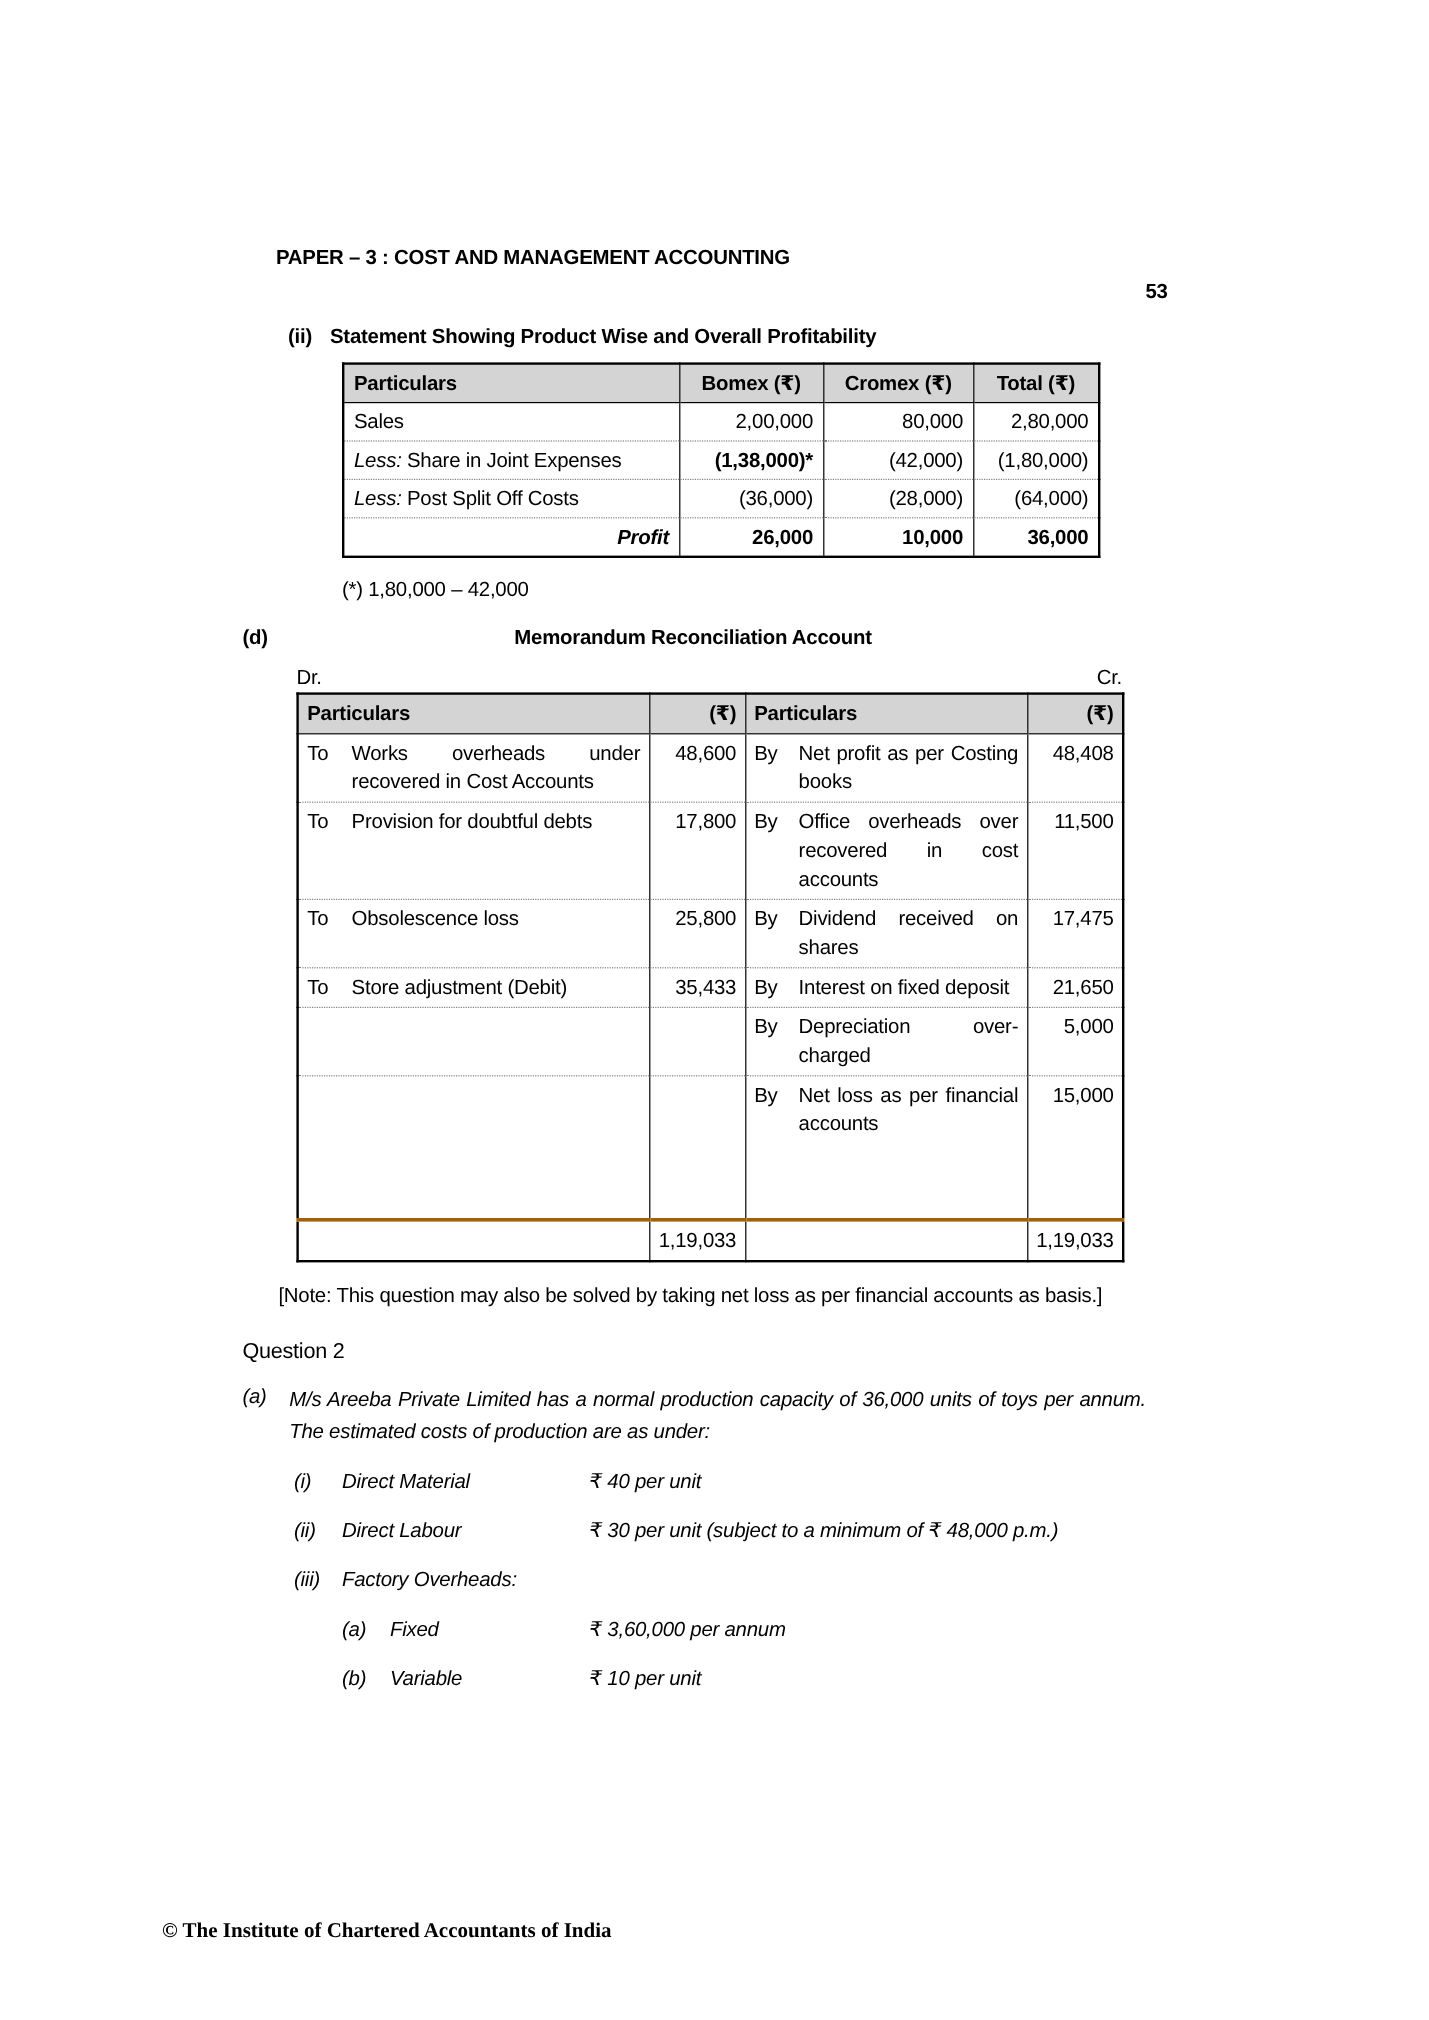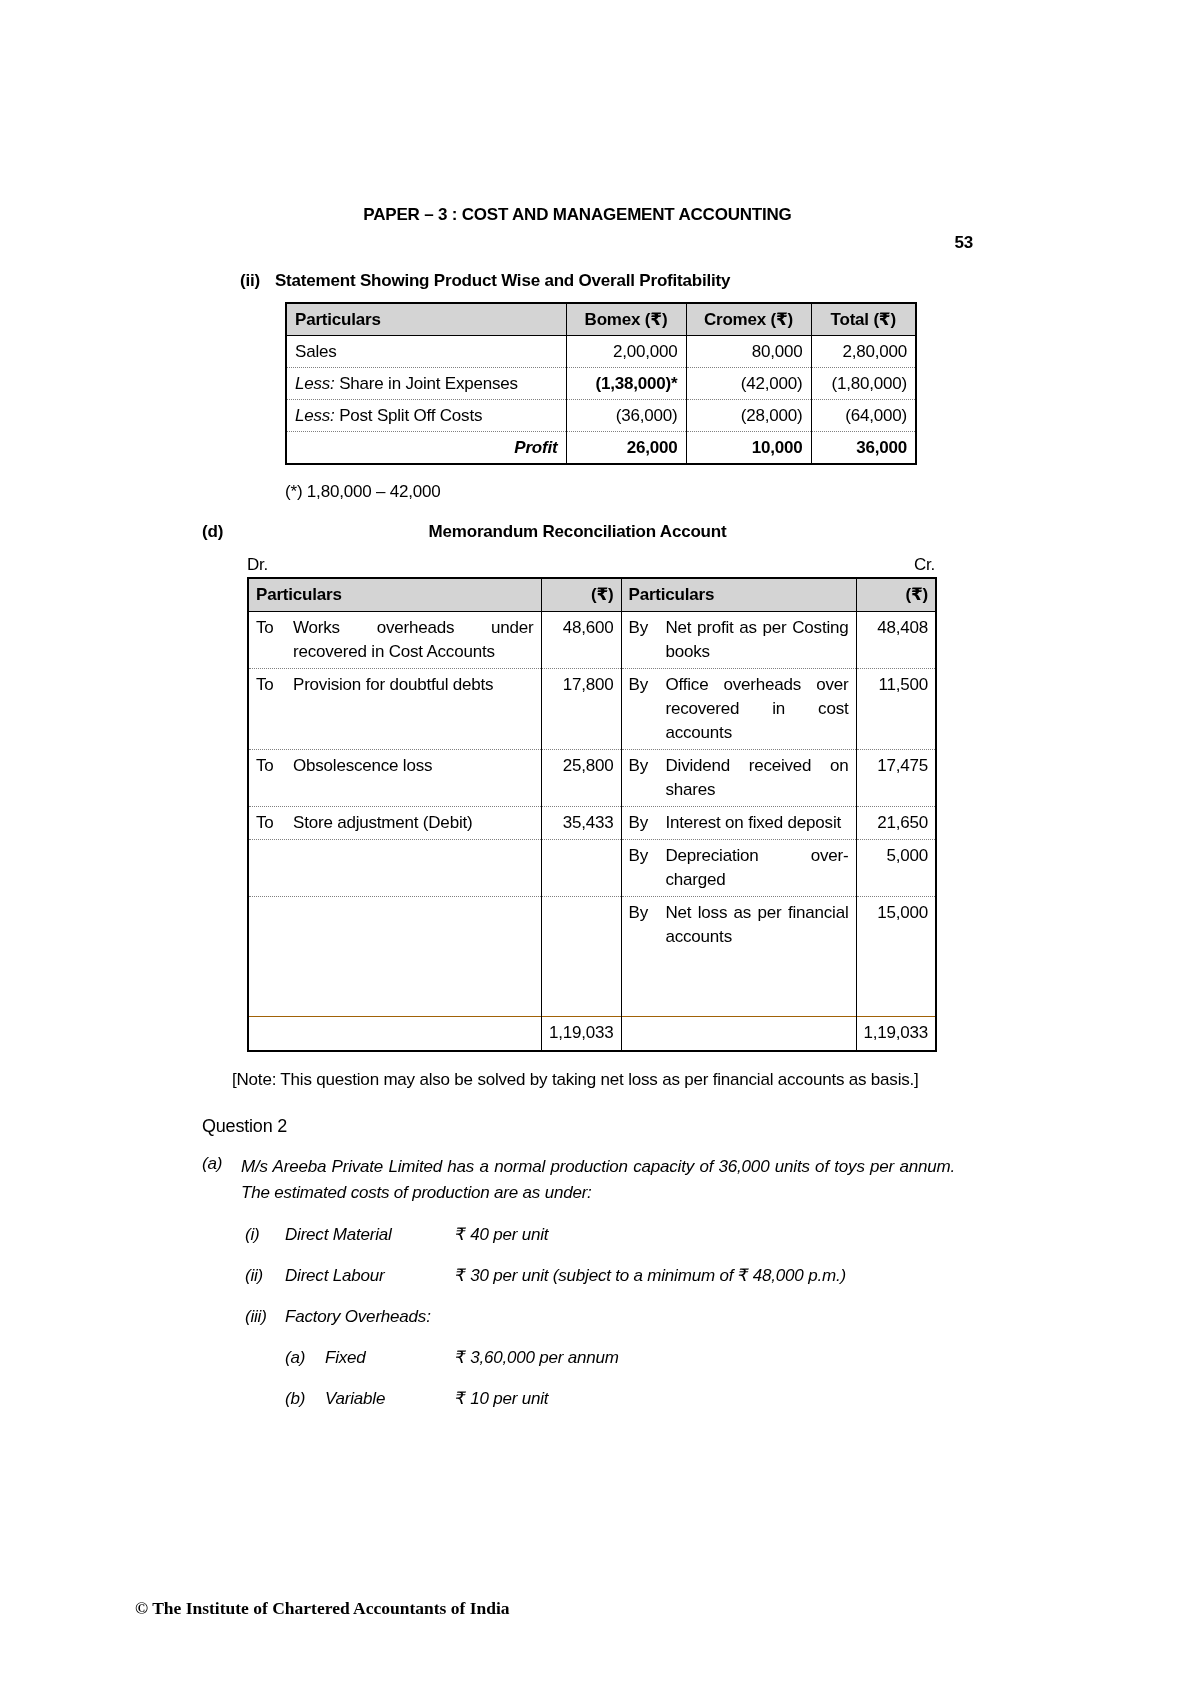--- a/index.html
+++ b/index.html
@@ -6,21 +6,21 @@
   html, body { background: #ffffff; }
   body {
     width: 1191px; height: 1683px; position: relative;
     font-family: "Liberation Sans", "DejaVu Sans", sans-serif;
     color: #000; font-size: 17px; letter-spacing: -0.2px;
   }
   .content { padding: 205px 236px 0 200px; }
 
   
   .doc-header { position: relative; font-weight: bold; }
-  .doc-header .title { display: block; text-align: center; padding: 0 30px; }
+  .doc-header .title { display: block; padding: 0 30px; }
   .doc-header .pagenum { position: absolute; right: -18px; top: 0; margin-top: 28px; }
 
   
   .sec2-head { margin: 46px 0 0 40px; display: flex; gap: 15px; font-weight: bold; }
 
   table { border-collapse: collapse; table-layout: fixed; }
   .t1 { width: 630px; margin: 11px 0 0 85px; border: 2px solid #000; }
   .t1 th, .t1 td { border-left: 1px solid #000; padding: 4px 8px; line-height: 23px; overflow: hidden; }
   .t1 th:first-child, .t1 td:first-child { border-left: none; }
   .t1 thead th { background: #d4d4d4; border-bottom: 1px solid #000; text-align: center; }
@@ -43,33 +43,33 @@
   .t2 th:first-child, .t2 td:first-child { border-left: none; }
   .t2 thead th { background: #d4d4d4; border-bottom: 1px solid #000; text-align: left; }
   .t2 thead th.num { text-align: right; }
   .t2 tbody tr + tr td { border-top: 1px dotted #808080; }
   .t2 td.num { text-align: right; }
   .t2 .entry { display: flex; }
   .t2 .entry .pfx { width: 37px; flex: 0 0 37px; }
   .t2 .entry .etext { flex: 1; text-align: justify; }
   .t2 tr.h57 { height: 57px; } .t2 tr.h80 { height: 80px; }
   .t2 tr.h28 { height: 28px; } .t2 tr.h120 { height: 120px; }
-  .t2 tr.totals td { border-top: 1px solid #a16207; height: 34px; vertical-align: middle; }
+  .t2 tr.totals td { border-top: 3px solid #a16207; height: 34px; vertical-align: middle; }
 
   
   .note-line { margin: 18px 0 0 32px; }
   .q2-title { margin: 26px 0 0 2px; font-weight: normal; font-size: 18px; }
   .q2-intro { margin: 17px 0 0 2px; display: flex; font-style: italic; }
   .q2-intro .plabel { width: 39px; flex: 0 0 39px; }
   .q2-intro .ptext { flex: 1; text-align: justify; line-height: 26px; }
   .q2-items { margin: 12px 0 0 45px; font-style: italic; }
   .q-item { display: flex; margin-top: 17px; line-height: 24px; }
   .q-item .ilabel { width: 40px; flex: 0 0 40px; }
   .q-item .iname { width: 170px; flex: 0 0 170px; }
-  .q-item .ival { flex: 1; }
+  .q-item .ival { flex: 1; margin-left: 36px; }
   .q-subitems { margin-left: 40px; }
   .q-subitems .iname { width: 130px; flex: 0 0 130px; }
 
   .doc-footer {
     position: absolute; left: 135px; top: 1598px;
     font-family: "Liberation Serif", "DejaVu Serif", serif;
     font-weight: bold; font-size: 17.5px; letter-spacing: 0;
   }
 </style>
 </head>

